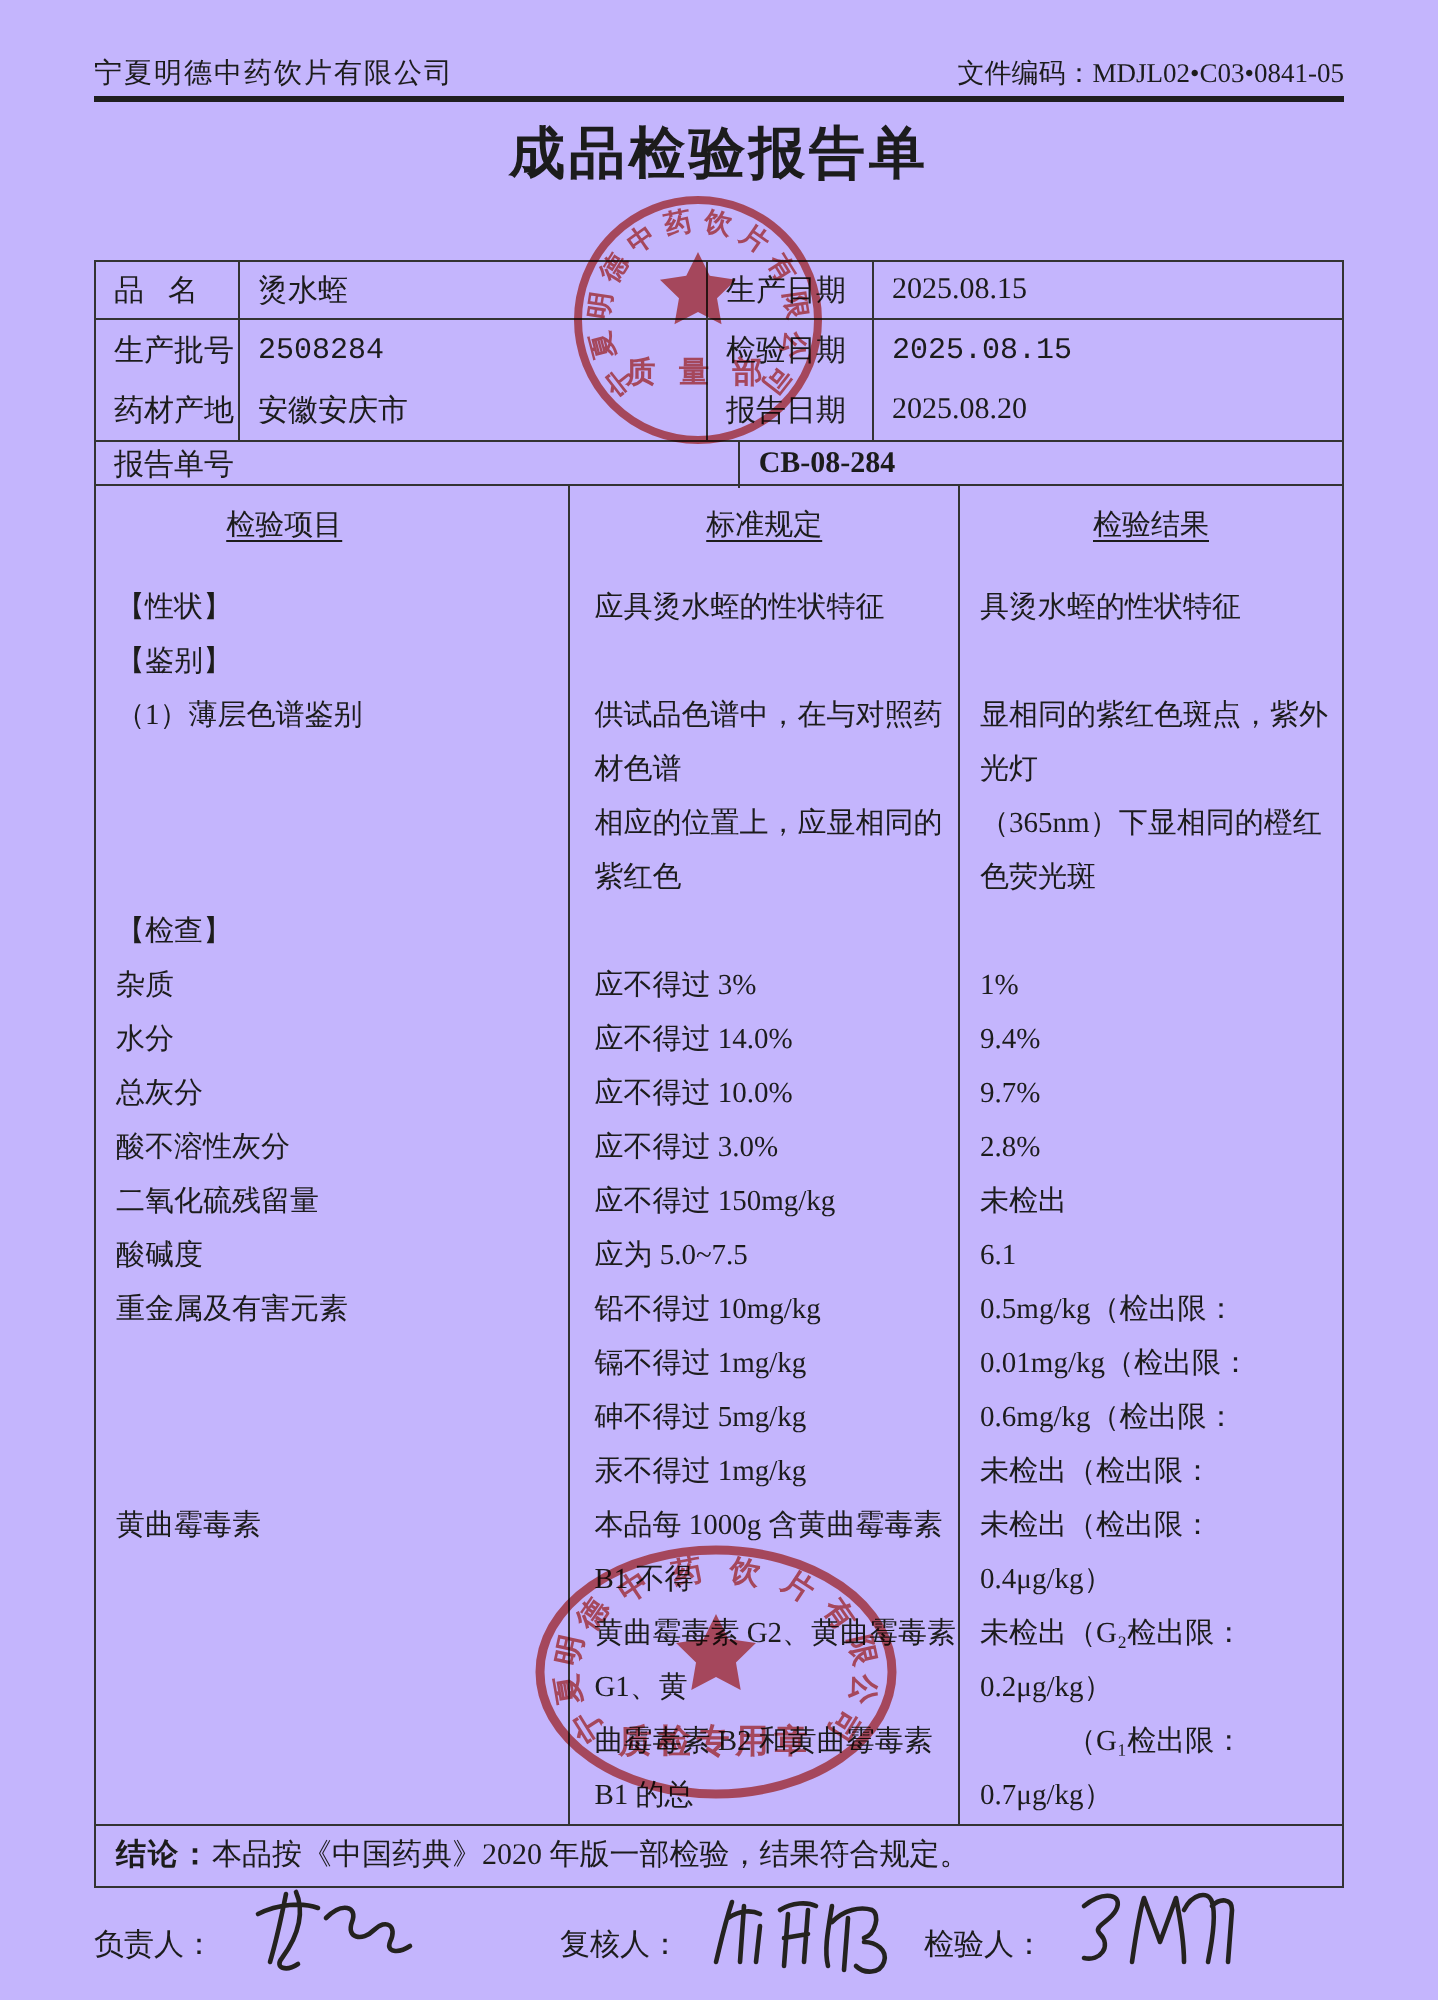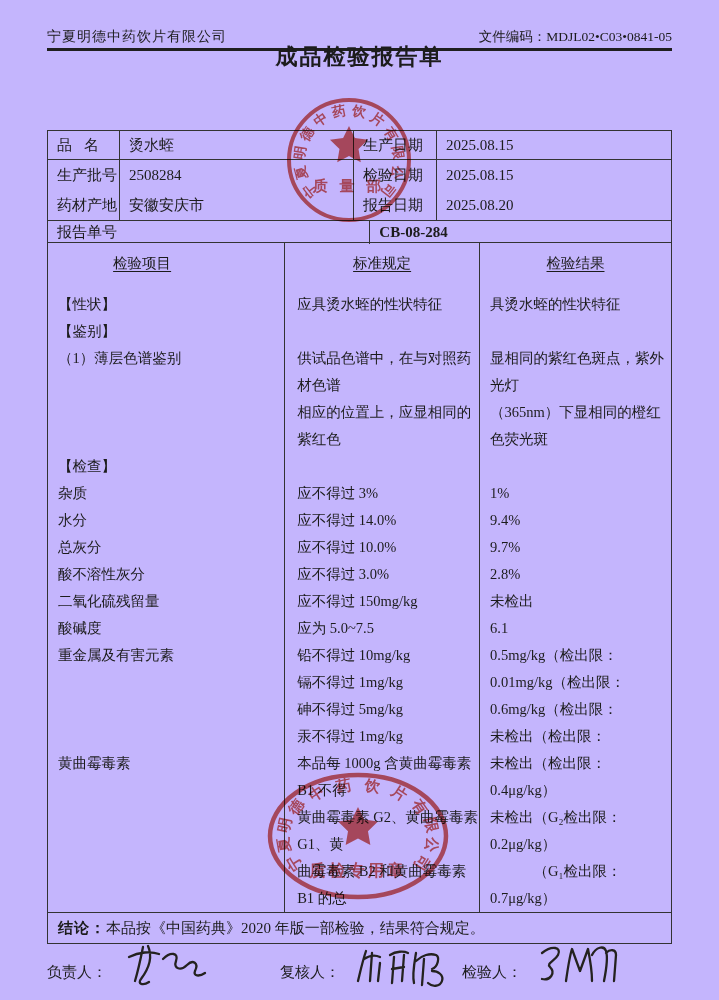--- a/index.html
+++ b/index.html
@@ -5,28 +5,28 @@
   html,body{margin:0;padding:0;background:#ffffff;}
   .page{position:relative;width:719px;height:1000px;background:#c4b5fd;overflow:hidden;
         font-family:"Liberation Serif","DejaVu Serif",serif;color:#1c1c1c;}
 
   
   .doc-header{position:absolute;left:47px;top:26px;width:625px;height:22px;
               border-bottom:3px solid #1f1f1f;display:flex;justify-content:space-between;align-items:flex-end;}
   .company{font-size:14px;letter-spacing:1px;padding-bottom:2px;}
   .doc-code{font-size:13.5px;padding-bottom:2px;}
 
-  .report-title{position:absolute;left:0;top:42px;width:719px;text-align:center;
-                font-size:22px;font-weight:bold;letter-spacing:2px;}
+  .report-title{position:absolute;left:0;top:58px;width:719px;text-align:center;
+                font-size:28px;font-weight:bold;letter-spacing:2px;}
 
   
   .itbl{position:absolute;left:47px;top:130px;width:625px;box-sizing:border-box;
         border:1px solid #333;border-bottom:none;font-size:15px;}
   .irow{display:flex;border-bottom:1px solid #333;}
-  .irow.nb{border-bottom:none;}
+  .irow.nb{border-bottom:none;font-family:Liberation Mono, monospace;}
   .irow.last{border-bottom:none;gap:32px;}
   .icell{box-sizing:border-box;display:flex;align-items:center;padding-left:9px;overflow:hidden;}
   .bl{border-left:1px solid #333;}
   .w-lab1{width:71px;}
   .w-val1{width:234px;}
   .w-lab2{width:83px;}
   .w-val2{width:235px;}
   .w-span-l{width:305px;}
   .w-span-r{width:318px;font-weight:bold;}
   .sp-between{display:flex;justify-content:space-between;width:42px;}

